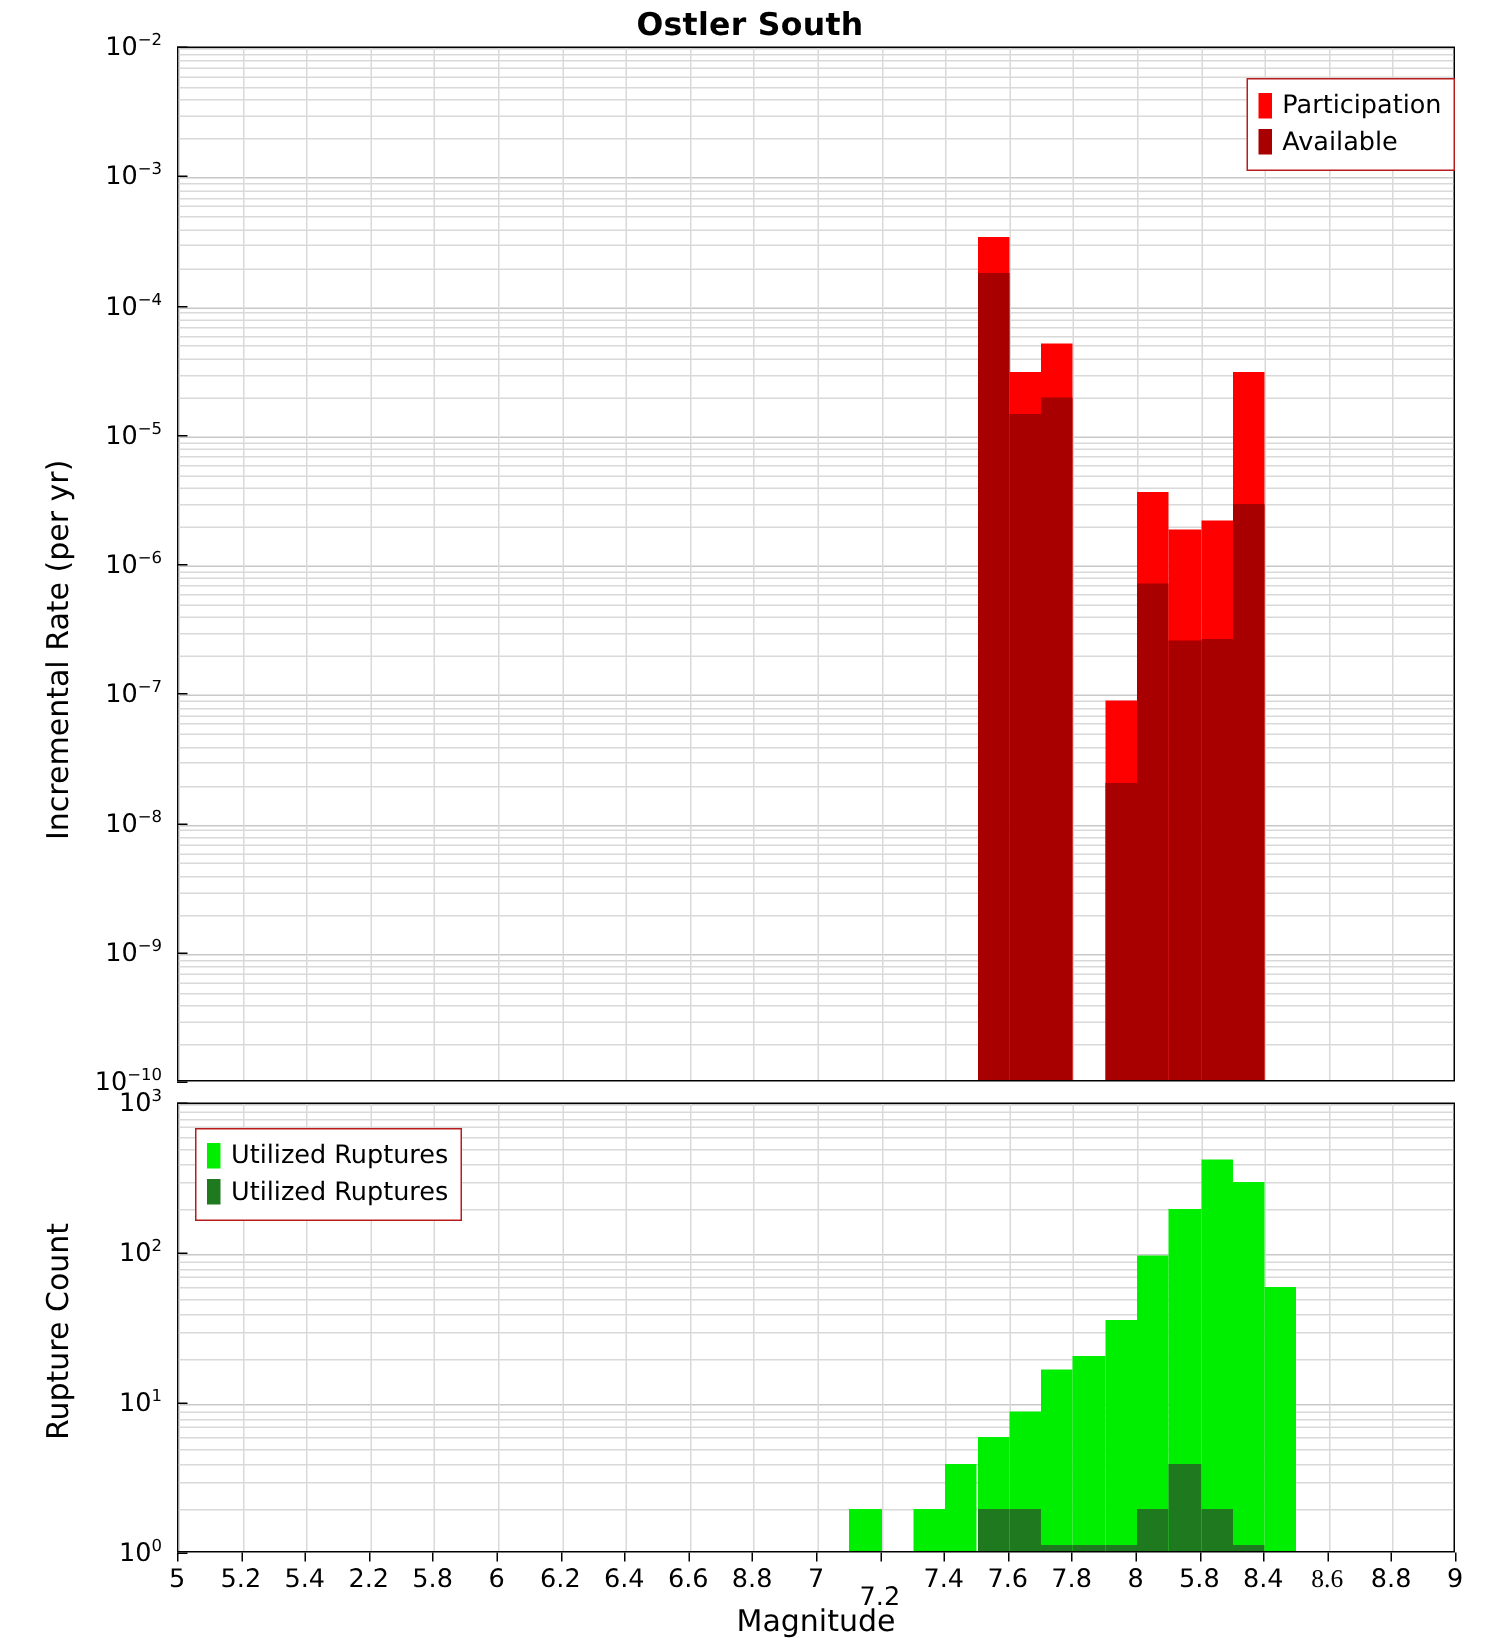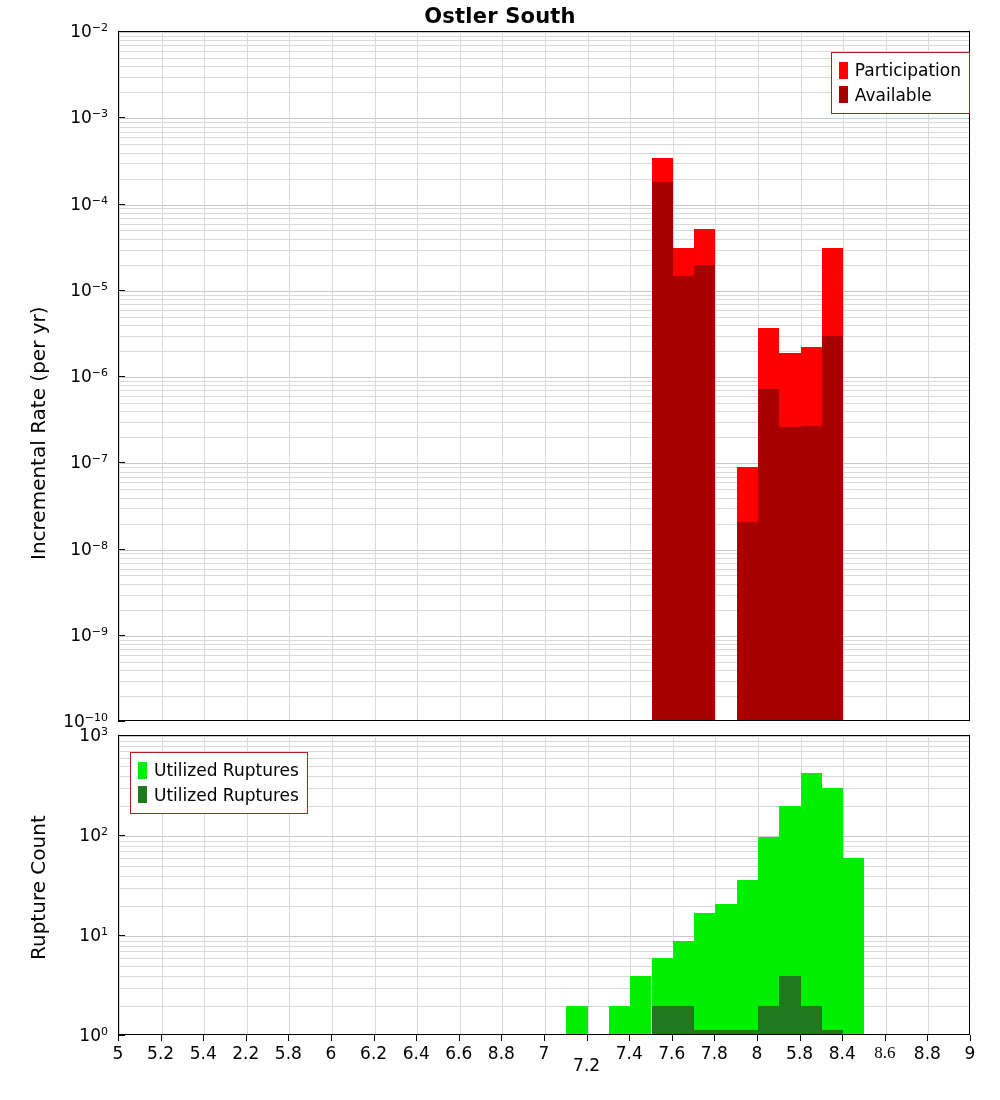--- a/index.html
+++ b/index.html
@@ -429,14 +429,15 @@
       <div class="tickmark-x" style="position: absolute; left: 629.2px; top: 1035px;"></div>
       <div class="tickmark-x" style="position: absolute; left: 671.8px; top: 1035px;"></div>
       <div class="tickmark-x" style="position: absolute; left: 714.4px; top: 1035px;"></div>
       <div class="tickmark-x" style="position: absolute; left: 757px; top: 1035px;"></div>
       <div class="tickmark-x" style="position: absolute; left: 799.6px; top: 1035px;"></div>
       <div class="tickmark-x" style="position: absolute; left: 842.2px; top: 1035px;"></div>
       <div class="tickmark-x" style="position: absolute; left: 884.8px; top: 1035px;"></div>
       <div class="tickmark-x" style="position: absolute; left: 927.4px; top: 1035px;"></div>
       <div class="tickmark-x" style="position: absolute; left: 970px; top: 1035px;"></div>
     </div>
+  <div class="axis-label" style="left:118px; top:1068px; width:852px;">Magnitude</div>
 
 </div>
 
 </body></html>

